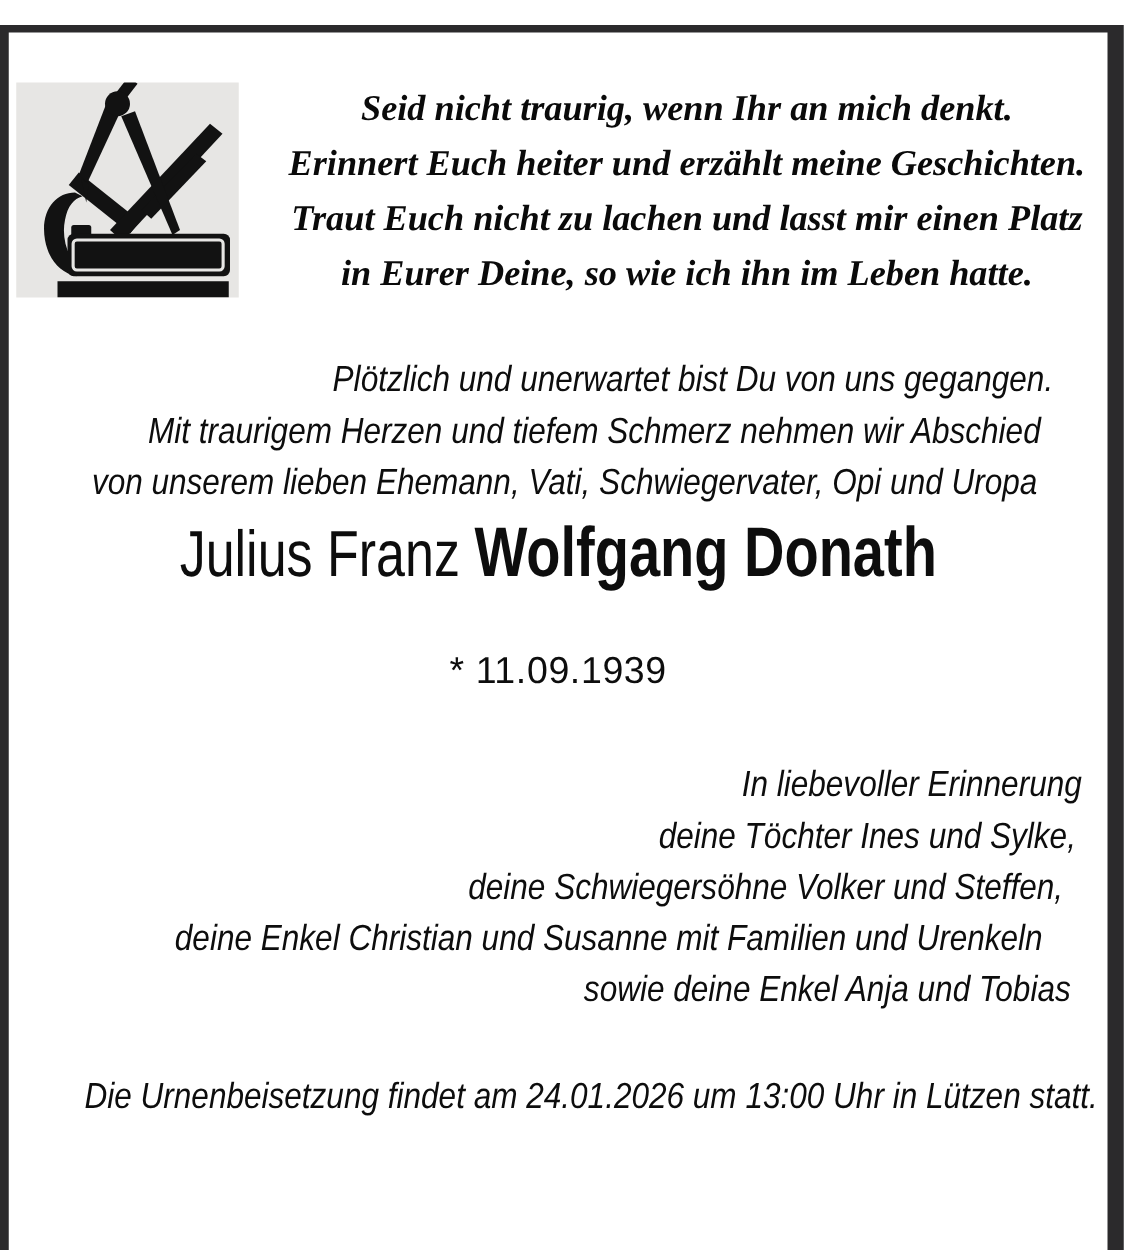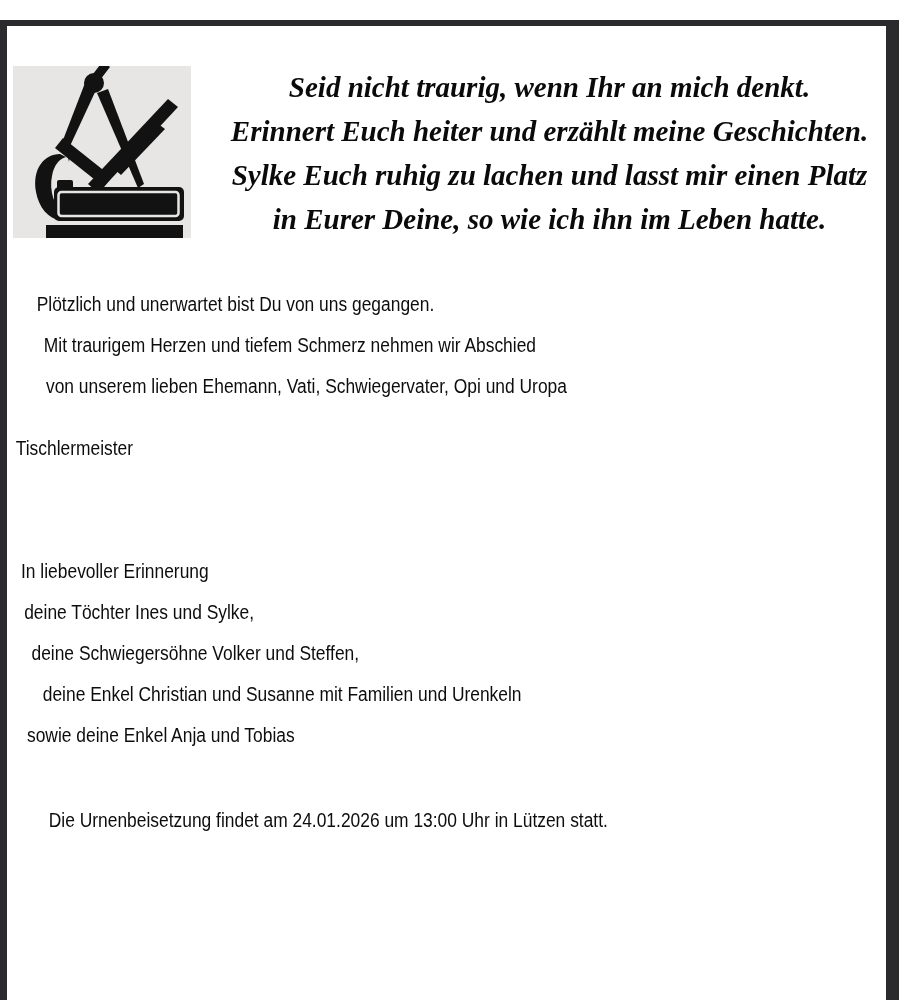--- a/index.html
+++ b/index.html
@@ -40,23 +40,24 @@
   }
   .poem-line {
     font-family: "Liberation Serif", serif;
     font-style: italic; font-weight: 700;
     font-size: 29px; line-height: 44px;
     white-space: nowrap;
     color: #0a0a0a;
   }
   
   .cline {
-    text-align: left;
+    text-align: right;
     line-height: 41px;
-    font-size: 20px;
+    font-size: 29px;
+    font-style: italic;
   }
   .cline > span {
     display: inline-block;
     white-space: nowrap;
     transform: scaleX(0.87);
     transform-origin: 50% 50%;
   }
   .intro { margin-top: 46px; }
   .profession { margin-top: 21px; }
   .name-row {
@@ -113,37 +114,41 @@
           <rect x="41" y="121" width="130" height="34" rx="5" fill="#121212"></rect>
           <rect x="45.5" y="126" width="120" height="24" rx="3" fill="none" stroke="#e7e6e4" stroke-width="2.5"></rect>
 
           <rect x="33" y="159" width="137" height="13" fill="#121212"></rect>
         </svg>
       </div>
 
       <div class="poem">
         <div class="poem-line">Seid nicht traurig, wenn Ihr an mich denkt.</div>
         <div class="poem-line">Erinnert Euch heiter und erzählt meine Geschichten.</div>
-        <div class="poem-line">Sylke Euch ruhig zu lachen und lasst mir einen Platz</div>
+        <div class="poem-line">Traut Euch nicht zu lachen und lasst mir einen Platz</div>
         <div class="poem-line">in Eurer Deine, so wie ich ihn im Leben hatte.</div>
       </div>
     </div>
 
     <div class="intro">
       <div class="cline"><span>Plötzlich und unerwartet bist Du von uns gegangen.</span></div>
       <div class="cline"><span>Mit traurigem Herzen und tiefem Schmerz nehmen wir Abschied</span></div>
       <div class="cline"><span>von unserem lieben Ehemann, Vati, Schwiegervater, Opi und Uropa</span></div>
     </div>
 
-    <div class="cline profession">
-      <span>Tischlermeister</span>
+
+    <div class="name-row">
+      <span>
+        <span class="name-given">Julius Franz</span>
+        <span class="name-main">Wolfgang Donath</span>
+      </span>
     </div>
 
-
     <div class="dates">
+      <span>* 11.09.1939</span>
     </div>
 
     <div class="cline remember-heading">
       <span>In liebevoller Erinnerung</span>
     </div>
 
     <div class="family">
       <div class="cline"><span>deine Töchter Ines und Sylke,</span></div>
       <div class="cline"><span>deine Schwiegersöhne Volker und Steffen,</span></div>
       <div class="cline"><span>deine Enkel Christian und Susanne mit Familien und Urenkeln</span></div>

